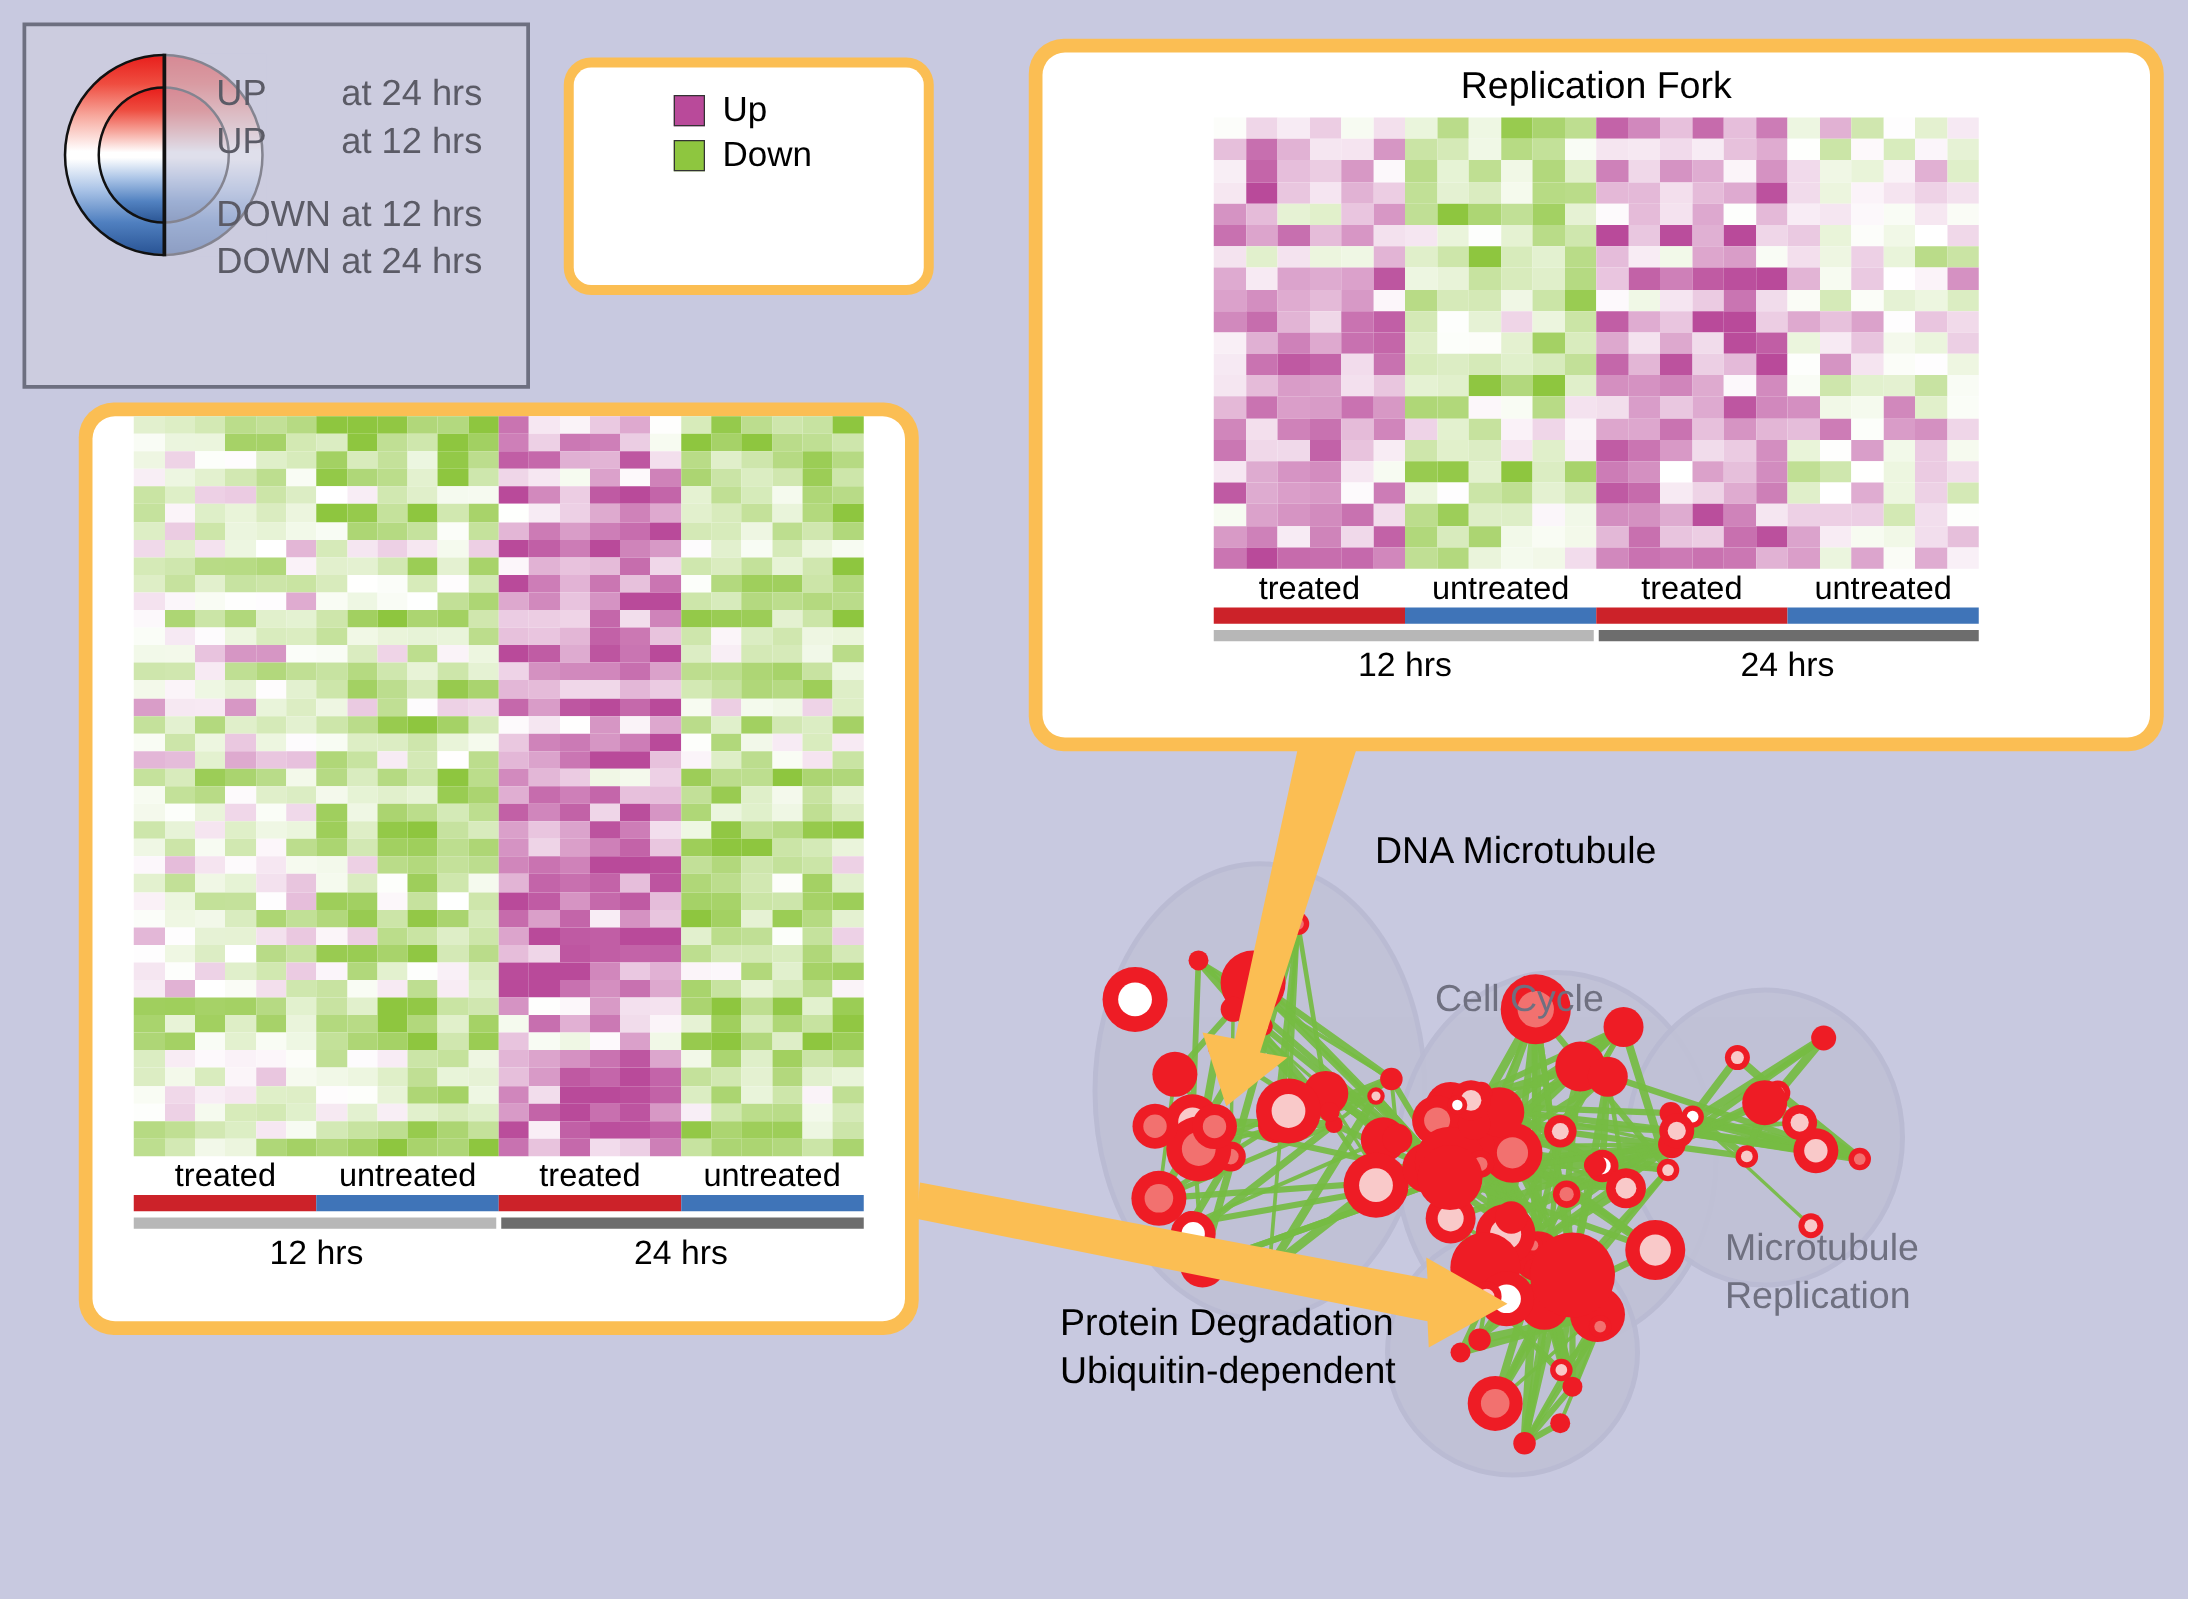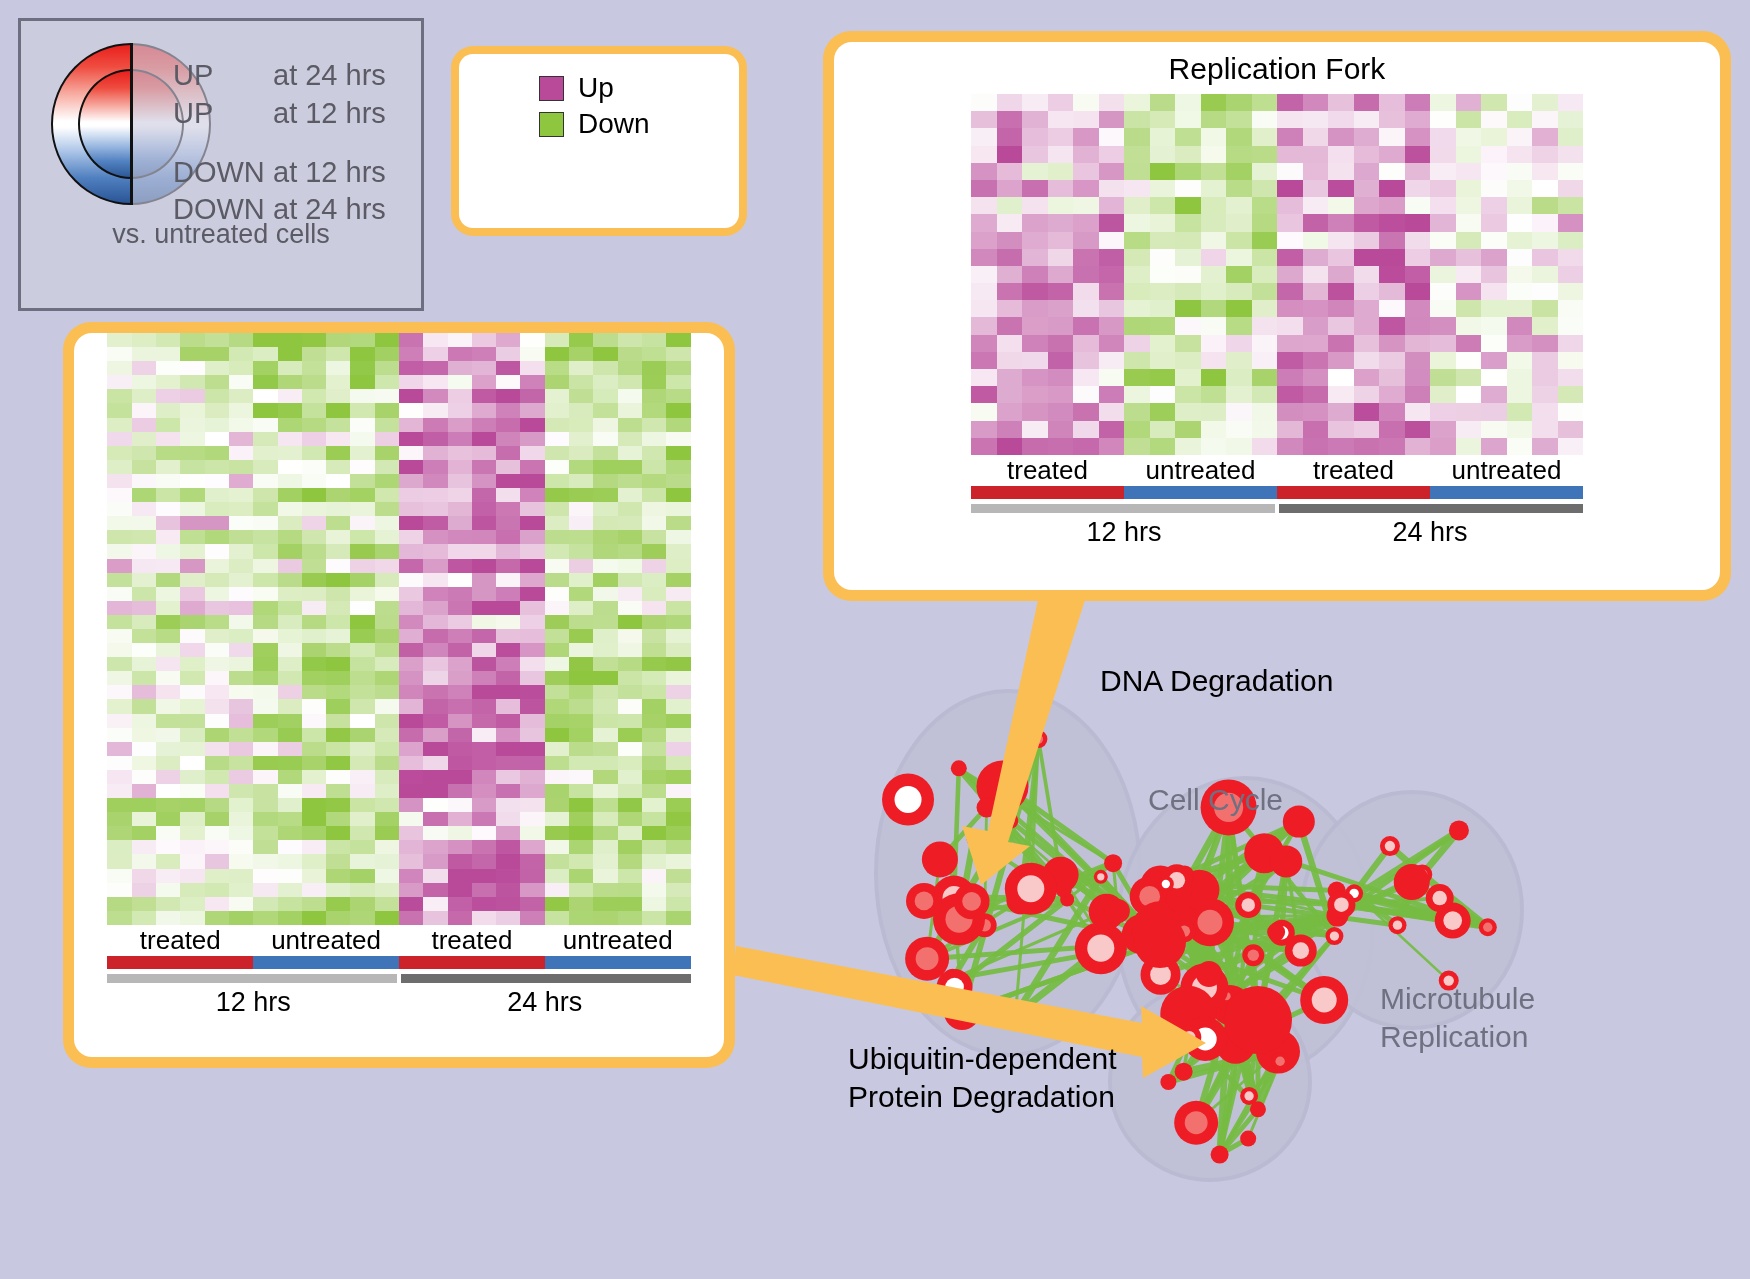--- a/index.html
+++ b/index.html
@@ -92,21 +92,20 @@
   <div class="lg-row lg-left" style="top:38px">UP</div>
   <div class="lg-row lg-right" style="top:38px">at 24 hrs</div>
   <div class="lg-row lg-left" style="top:76px">UP</div>
   <div class="lg-row lg-right" style="top:76px">at 12 hrs</div>
   <div class="lg-row lg-left" style="top:135px">DOWN</div>
   <div class="lg-row lg-right" style="top:135px">at 12 hrs</div>
   <div class="lg-row lg-left" style="top:172px">DOWN</div>
   <div class="lg-row lg-right" style="top:172px">at 24 hrs</div>
 
   <div id="legend-caption">
-    <div>vs. untreated cells</div>
   </div>
 </div>
 
 <div class="abs" id="color-legend">
   <div class="inner">
     <div class="swatch-row">
       <span class="swatch" id="sw-up" style="background: rgb(185, 74, 154);"></span>
       <span class="swatch-lbl">Up</span>
     </div>
     <div class="swatch-row">
@@ -2217,22 +2216,22 @@
       <circle cx="370" cy="322" r="26" fill="#ee1c25"></circle>
       <circle cx="468" cy="400" r="34" fill="#ee1c25"></circle>
     </g>
   </svg>
 
 <svg class="abs" style="left:0;top:0;width:1750px;height:1279px;pointer-events:none;">
   <polygon points="1038,600 1085,600 1008,842 1030,846 981,885 962,826 988,831" fill="#fbbe53"></polygon>
   <polygon points="736,946 1142,1023 1141,1006 1206,1043 1143,1078 1142,1057 733,975" fill="#fbbe53"></polygon>
 </svg>
 
-<div class="net-label" id="lbl-dna">DNA Degradation</div>
+<div class="net-label" id="lbl-dna">DNA Microtubule</div>
 <div class="net-label" id="lbl-cellcycle">Cell Cycle</div>
 <div class="net-label" id="lbl-micro">
   <div>Microtubule</div>
   <div>Replication</div>
 </div>
 <div class="net-label" id="lbl-ubi">
+  <div>Protein Degradation</div>
   <div>Ubiquitin-dependent</div>
-  <div>Protein Degradation</div>
 </div>
 
 </body></html>

